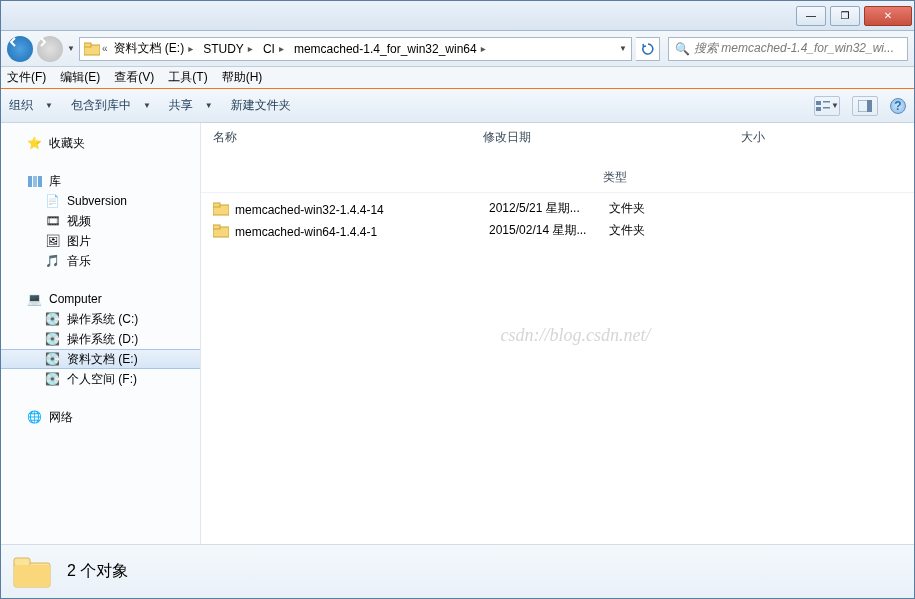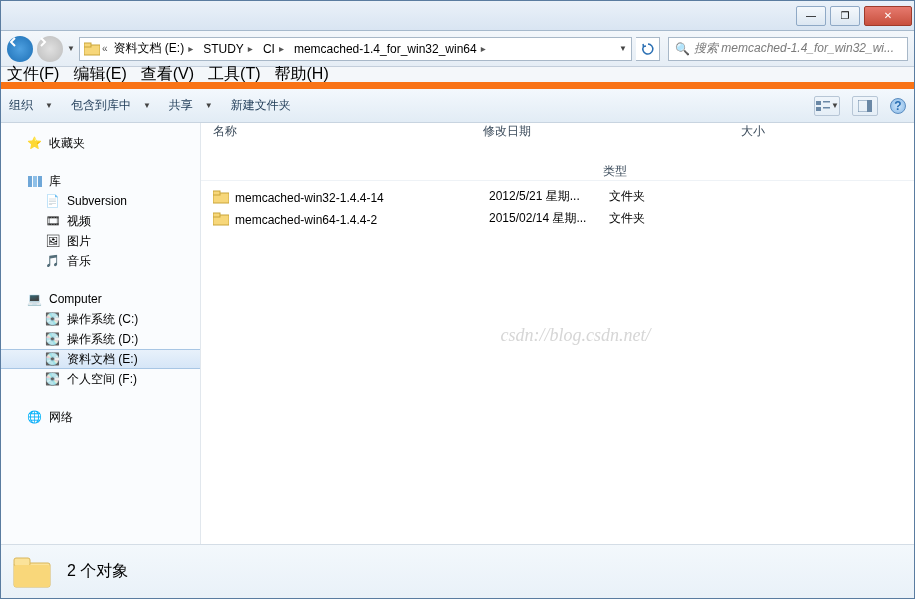--- a/index.html
+++ b/index.html
@@ -14,37 +14,37 @@
 .navbar { height: 36px; display: flex; align-items: center; padding: 4px 6px; gap: 4px; background: linear-gradient(#f3f7fb,#e5edf5); border-bottom: 1px solid #c3cedb; }
 .nav-back { background: radial-gradient(#4ea0e0,#1d6fb5); color:#fff; border-radius: 50%; width:26px; height:26px; }
 .nav-fwd { background: radial-gradient(#e0e0e0,#bcbcbc); color:#888; border-radius: 50%; width:26px; height:26px; }
 .path-box { flex: 1; height: 24px; border: 1px solid #a8b8c8; background: #fff; display: flex; align-items: center; padding: 0 4px; font-size: 12px; gap: 2px; }
 .path-seg { display: inline-flex; align-items: center; gap: 4px; padding: 0 4px; height: 22px; }
 .chev { color: #555; font-size: 10px; }
 .refresh-btn { width: 24px; height: 24px; border: 1px solid #a8b8c8; border-left: none; background: #fff; display: flex; align-items: center; justify-content: center; color: #2a6fb3; }
 .search-box { width: 240px; height: 24px; border: 1px solid #a8b8c8; background: #fff; margin-left: 4px; padding: 0 6px; font-size: 12px; color: #7a7a7a; font-style: italic; display: flex; align-items: center; }
 .search-box .mag { margin-right: 4px; color: #3a72ac; font-style: normal; }
 
-.menubar { height: 22px; display: flex; align-items: center; padding: 0 6px; gap: 14px; font-size: 16px; background: #f4f7fa; border-bottom: 7px solid #f97316; }
+.menubar { height: 22px; display: flex; align-items: center; padding: 0 6px; gap: 14px; font-size: 12px; background: #f4f7fa; border-bottom: 1px solid #f97316; }
 
 .toolbar { height: 34px; background: linear-gradient(#f3f8fd,#e2ecf5); border-bottom: 1px solid #c8d4e0; display: flex; align-items: center; padding: 0 8px; gap: 18px; font-size: 12px; color: #1f3b57; }
 .toolbar .tbtn { display: inline-flex; align-items: center; gap: 12px; }
 .toolbar .right { margin-left: auto; display: flex; align-items: center; gap: 12px; }
 .tb-icon { width: 26px; height: 20px; border: 1px solid #b7c6d6; border-radius: 2px; display: flex; align-items: center; justify-content: center; }
 
 .body-area { flex: 1; display: flex; overflow: hidden; border-top: none; }
 .sidebar { width: 200px; border-right: 1px solid #e1e7ed; padding: 10px 0; font-size: 12px; overflow-y: auto; background: #fafcfe; }
 .side-group { margin-bottom: 18px; }
 .side-item { display: flex; align-items: center; gap: 6px; padding: 2px 0 2px 26px; height: 20px; }
 .side-sub { padding-left: 44px; }
 .side-item.sel { background: linear-gradient(#e8f1fb,#d6e6f7); border: 1px solid #a8c6e4; border-left: none; border-right: none; }
 .ic { width: 16px; height: 16px; display: inline-flex; align-items: center; justify-content: center; }
 
 .content { flex: 1; display: flex; flex-direction: column; position: relative; }
-.columns { display: flex; font-size: 12px; color: #3a4a5a; padding: 0 12px; border-bottom: 1px solid #eef2f6; }
+.columns { display: flex; font-size: 12px; color: #3a4a5a; padding: 6px 12px; border-bottom: 1px solid #eef2f6; }
 .col-name { width: 270px; }
 .col-date { width: 120px; }
 .col-type { width: 110px; margin-top: 40px; }
 .col-size { width: 80px; margin-left: 28px; }
 .rows { padding: 4px 0; }
 .row { display: flex; align-items: flex-end; font-size: 12px; padding: 2px 12px; height: 22px; }
 .row .ic-folder { margin-right: 6px; }
 .watermark { position: absolute; top: 48%; left: 42%; color: #d6d6d6; font-family: Georgia, serif; font-size: 18px; font-style: italic; pointer-events: none; }
 
 .statusbar { height: 54px; border-top: 1px solid #d4dde6; display: flex; align-items: center; padding: 4px 10px; gap: 14px; background: linear-gradient(#f3f8fc,#e9f1f8); font-size: 16px; }
@@ -241,21 +241,21 @@
           <div class="col-date">2012/5/21 星期...</div>
           <div class="col-type">文件夹</div>
         </div>
         <div class="row">
           <span class="ic ic-folder">
               <svg width="16" height="14">
                 <rect x="0" y="3" width="16" height="10" fill="#f7d77a" stroke="#caa53a"></rect>
                 <rect x="0" y="1" width="7" height="4" fill="#f7d77a" stroke="#caa53a"></rect>
               </svg>
             </span>
-          <div class="col-name" style="width:254px">memcached-win64-1.4.4-2</div>
+          <div class="col-name" style="width:254px">memcached-win64-1.4.4-1</div>
           <div class="col-date">2015/02/14 星期...</div>
           <div class="col-type">文件夹</div>
         </div>
       </div>
       <div class="watermark">csdn://blog.csdn.net/</div>
     </div>
   </div>
 
   <div class="statusbar">
     <span class="big-folder">

